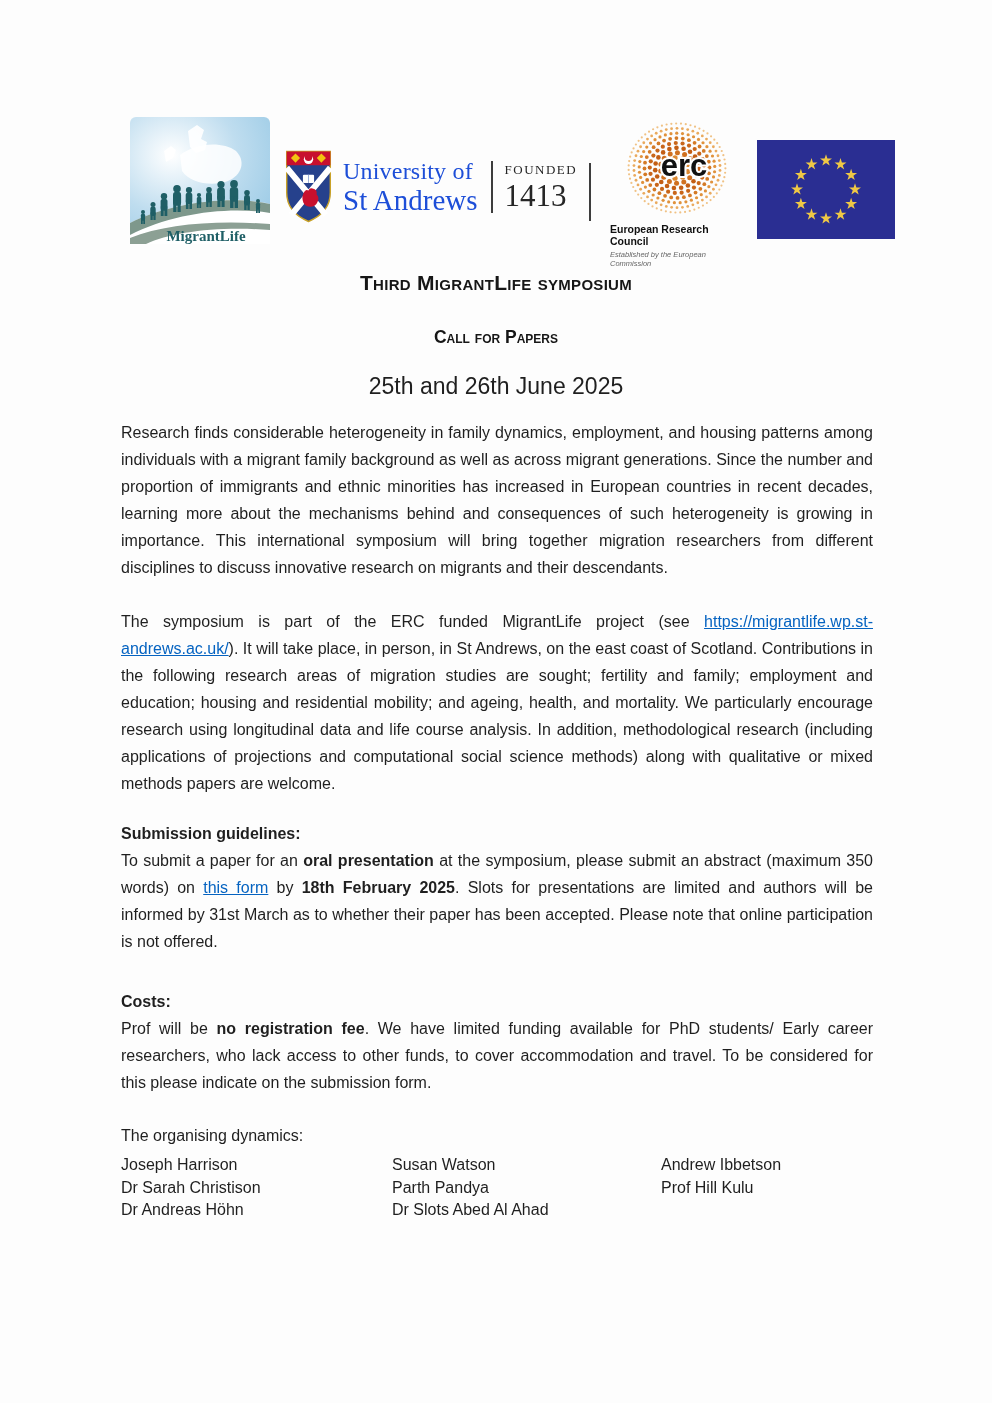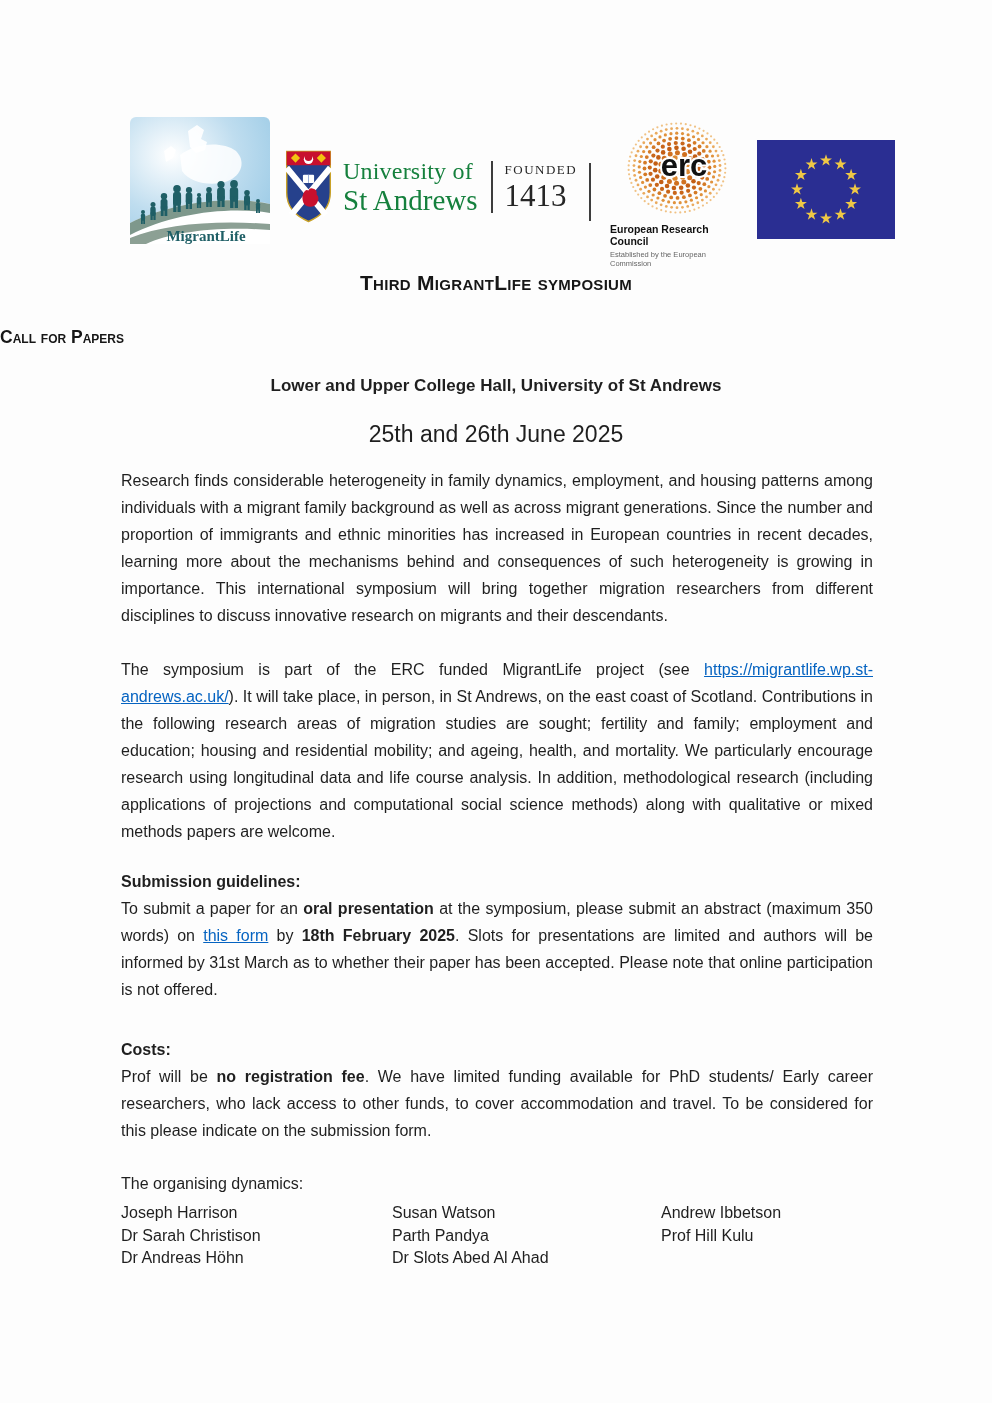--- a/index.html
+++ b/index.html
@@ -19,37 +19,37 @@
     font-family:"Liberation Sans",sans-serif;color:var(--text-black);
     background:#fdfdfd;overflow:hidden;
   }
   .content{padding:0 119px 0 121px;}
   
   .logo-row{position:relative;height:245px;}
   .logo{position:absolute;}
   .logo-migrantlife{left:130px;top:117px;}
   .logo-standrews{left:285px;top:150px;display:flex;align-items:center;}
   .sta-shield{margin-right:11px;}
-  .sta-name{font-family:"Liberation Serif",serif;color:#15803d;line-height:1;margin-right:13px;}
+  .sta-name{font-family:"Liberation Serif",serif;color:#1d4ed8;line-height:1;margin-right:13px;}
   .sta-name .l1{font-size:24px;letter-spacing:.2px;}
   .sta-name .l2{font-size:29px;margin-top:3px;}
   .sta-bar{width:2px;background:#3d3d3d;align-self:center;}
   .sta-bar.b1{height:52px;}
   .sta-bar.b2{height:58px;margin-top:10px;}
   .sta-founded{font-family:"Liberation Serif",serif;color:#262626;margin:0 12px;text-align:left;}
   .sta-founded .fl{font-size:13px;letter-spacing:1.5px;}
   .sta-founded .fy{font-size:31px;line-height:1;margin-top:2px;}
   .logo-erc{left:610px;top:116px;width:136px;text-align:left;}
   .erc-name{font-size:10.5px;font-weight:bold;color:#111;margin-top:3px;}
-  .erc-tagline{font-size:7.5px;color:#666;margin-top:3px;}
+  .erc-tagline{font-size:7.5px;color:#666;margin-top:3px;font-style:italic;}
   .logo-eu{left:757px;top:140px;}
   
   .h-title{margin-top:26px;text-align:center;font-weight:bold;font-size:21px;
     font-variant:small-caps;letter-spacing:.3px;color:#161616;}
-  .h-sub{margin-top:32px;font-weight:bold;font-size:17.5px;
+  .h-sub{margin-top:32px;text-align:center;font-weight:bold;font-size:17.5px;
     font-variant:small-caps;color:#161616;}
   .h-venue{margin-top:28px;text-align:center;font-weight:bold;font-size:17px;}
   .h-dates{margin-top:25px;text-align:center;font-weight:normal;font-size:23px;}
   
   .para{font-size:16px;line-height:27px;text-align:justify;}
   .p-intro{margin-top:19px;}
   .p-project{margin-top:27px;}
   .sec{margin-top:23px;}
   .sec-costs{margin-top:33px;}
   .sec-head{font-weight:bold;font-size:16px;line-height:27px;}
@@ -447,21 +447,20 @@
           <polygon points="43.89,57.70 45.30,62.06 49.88,62.05 46.17,64.74 47.59,69.10 43.89,66.40 40.18,69.10 41.60,64.74 37.89,62.05 42.47,62.06" fill="#EFC845"></polygon>
           <polygon points="40.00,43.20 41.41,47.56 45.99,47.55 42.28,50.24 43.70,54.60 40.00,51.90 36.30,54.60 37.72,50.24 34.01,47.55 38.59,47.56" fill="#EFC845"></polygon>
           <polygon points="43.89,28.70 45.30,33.06 49.88,33.05 46.17,35.74 47.59,40.10 43.89,37.40 40.18,40.10 41.60,35.74 37.89,33.05 42.47,33.06" fill="#EFC845"></polygon>
           <polygon points="54.50,18.09 55.91,22.44 60.49,22.44 56.78,25.13 58.20,29.48 54.50,26.79 50.80,29.48 52.22,25.13 48.51,22.44 53.09,22.44" fill="#EFC845"></polygon>
         </svg>
     </div>
   </div>
 
   <div class="h-title">Third MigrantLife symposium</div>
   <div class="h-sub">Call for Papers</div>
-  <div class="h-venue">Lower and Upper College Hall, University of St Andrews</div>
   <div class="h-dates">25th and 26th June 2025</div>
 
   <div class="content">
 
     <p class="para p-intro">Research finds considerable heterogeneity in family dynamics, employment, and housing patterns among individuals with a migrant family background as well as across migrant generations. Since the number and proportion of immigrants and ethnic minorities has increased in European countries in recent decades, learning more about the mechanisms behind and consequences of such heterogeneity is growing in importance. This international symposium will bring together migration researchers from different disciplines to discuss innovative research on migrants and their descendants.</p>
 
     <p class="para p-project"><span>The symposium is part of the ERC funded MigrantLife project (see </span><a class="doc-link" href="#">https://migrantlife.wp.st-andrews.ac.uk/</a><span>). It will take place, in person, in St Andrews, on the east coast of Scotland. Contributions in the following research areas of migration studies are sought; fertility and family; employment and education; housing and residential mobility; and ageing, health, and mortality. We particularly encourage research using longitudinal data and life course analysis. In addition, methodological research (including applications of projections and computational social science methods) along with qualitative or mixed methods papers are welcome.</span></p>
 
     <div class="sec">
       <div class="sec-head">Submission guidelines:</div>

